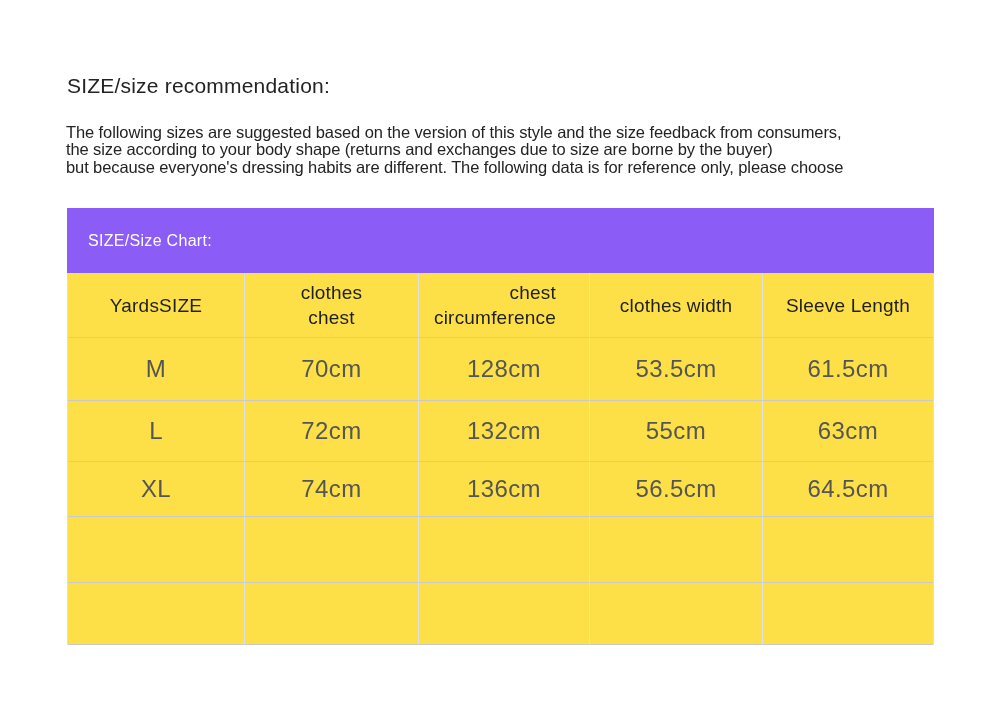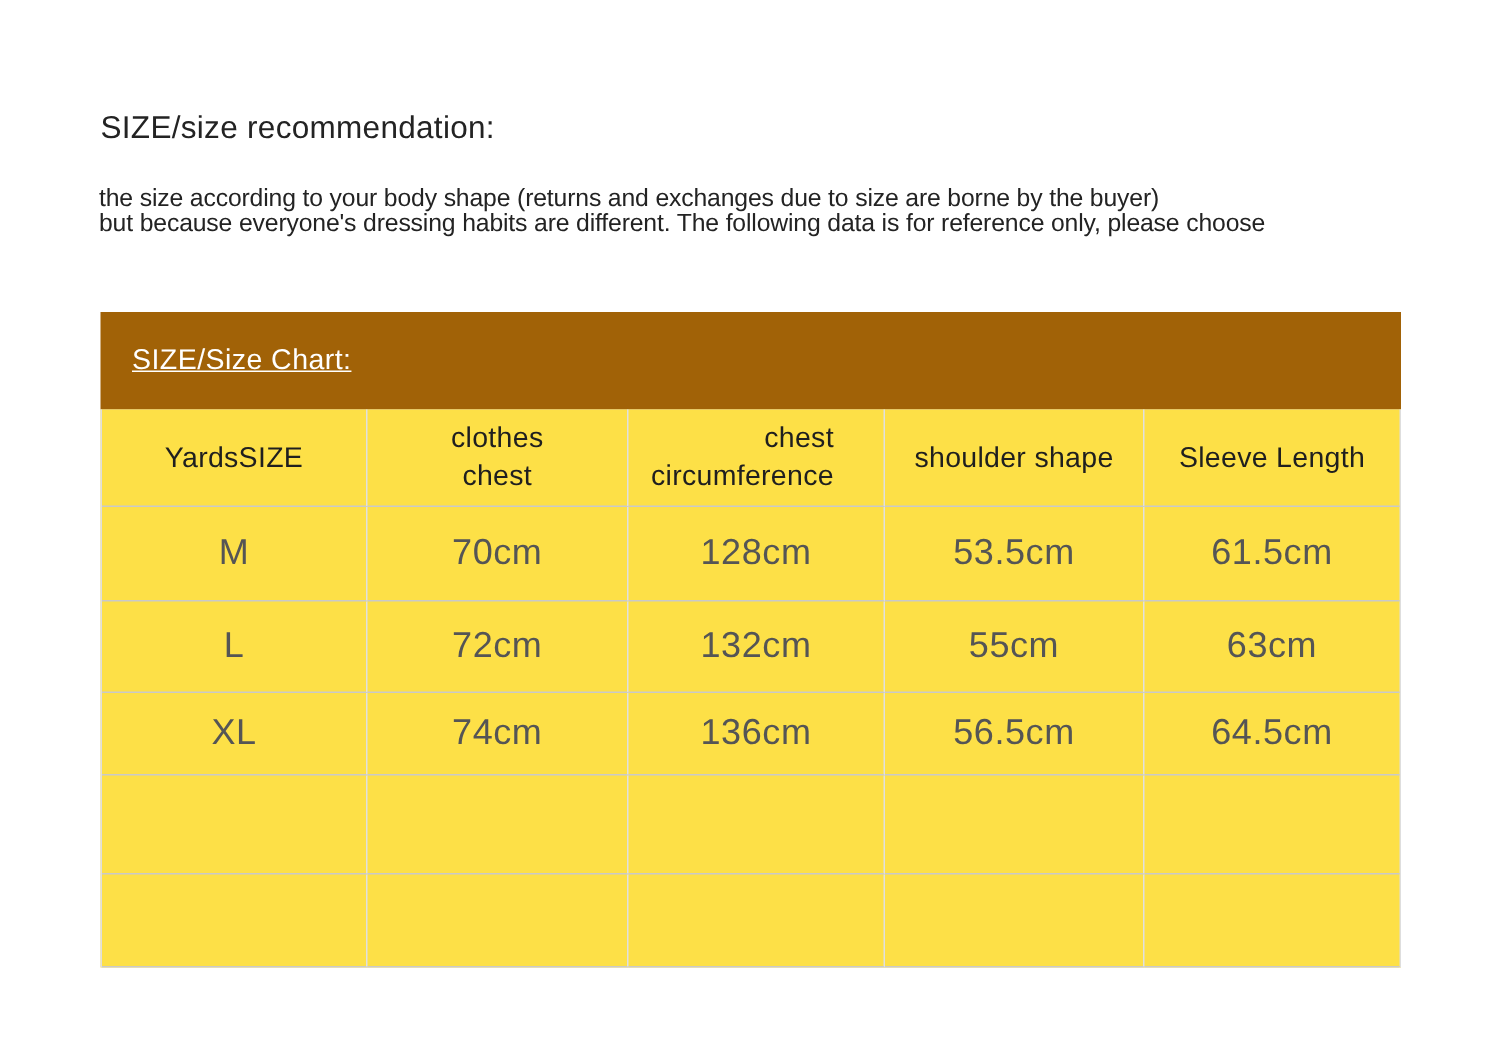--- a/index.html
+++ b/index.html
@@ -31,29 +31,28 @@
   }
   .size-chart {
     position: absolute;
     left: 67px;
     top: 208px;
     width: 867px;
   }
   .chart-banner {
     width: 867px;
     height: 65px;
-    background: #a16207;
+    background: #8b5cf6;
     color: #ffffff;
-    font-size: 19px;
+    font-size: 16px;
     display: flex;
     align-items: center;
     padding-left: 21px;
     box-sizing: border-box;
     letter-spacing: 0.3px;
-    text-decoration: underline;
   }
   .grid {
     display: grid;
     grid-template-columns: 177px 174px 171px 173px 170px;
     grid-template-rows: 65px 63px 61px 55px 66px 62px;
     border-left: 1px solid #dedede;
     border-right: 1px solid #dedede;
     background: #fde047;
   }
   .row { display: contents; }
@@ -84,38 +83,39 @@
     color: #555555;
     letter-spacing: 0.4px;
   }
 </style>
 </head>
 <body>
 
 <div class="page-title">SIZE/size recommendation:</div>
 
 <div class="description">
+  <div>The following sizes are suggested based on the version of this style and the size feedback from consumers,</div>
   <div>the size according to your body shape (returns and exchanges due to size are borne by the buyer)</div>
   <div>but because everyone's dressing habits are different. The following data is for reference only, please choose</div>
 </div>
 
 <div class="size-chart">
   <div class="chart-banner">
     <span>SIZE/Size Chart:</span>
   </div>
 
   <div class="grid">
 
     <div class="row">
       <div class="cell head-cell">YardsSIZE</div>
       <div class="cell head-cell">clothes
 chest</div>
       <div class="cell head-cell left-align">chest
 circumference</div>
-      <div class="cell head-cell">shoulder shape</div>
+      <div class="cell head-cell">clothes width</div>
       <div class="cell head-cell last-col">Sleeve Length</div>
     </div>
 
     <div class="row">
       <div class="cell data-cell">M</div>
       <div class="cell data-cell">70cm</div>
       <div class="cell data-cell">128cm</div>
       <div class="cell data-cell">53.5cm</div>
       <div class="cell data-cell last-col">61.5cm</div>
     </div>

